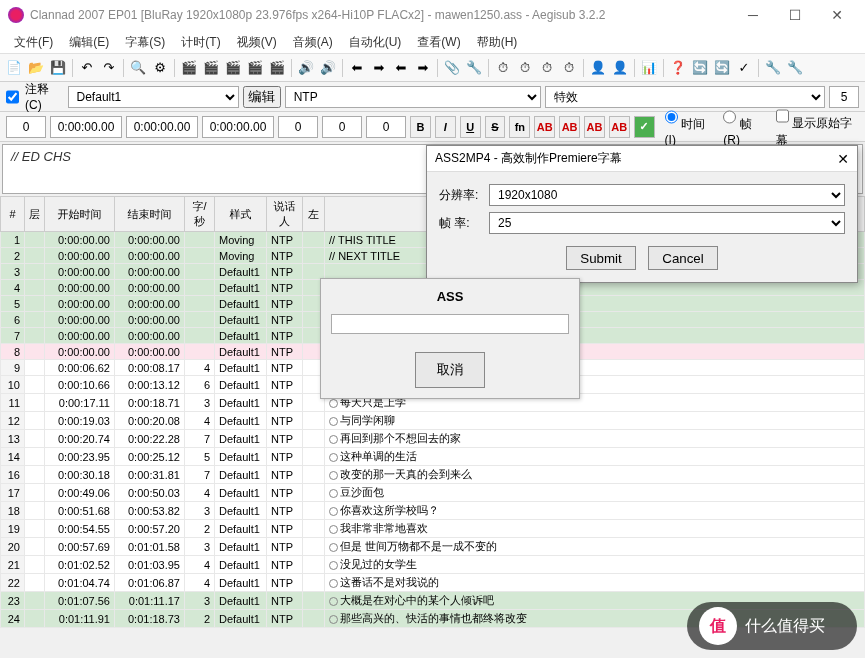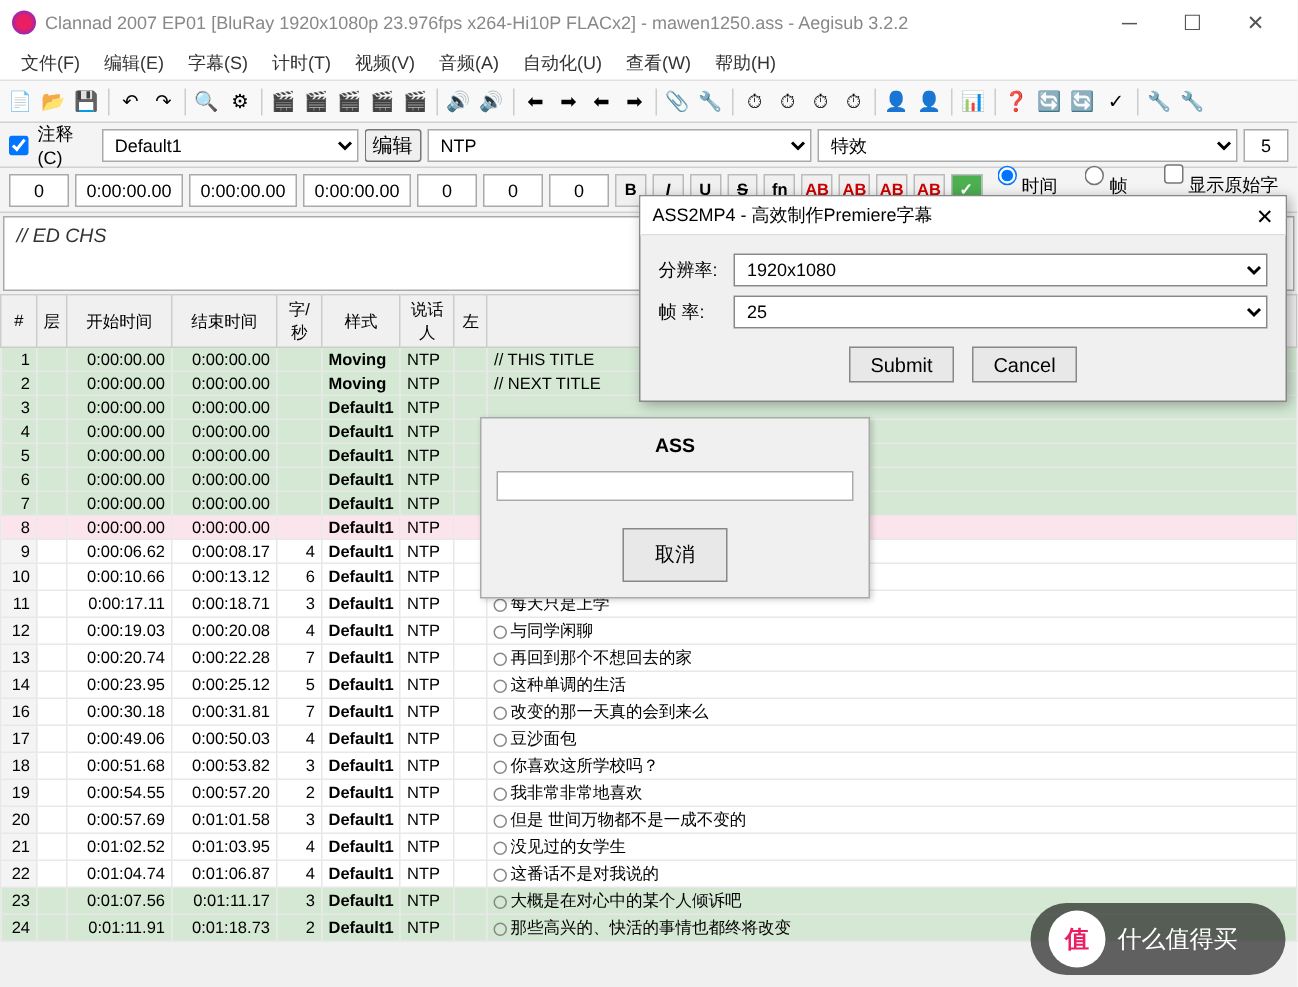--- a/index.html
+++ b/index.html
@@ -32,21 +32,21 @@
 .gridwrap { position: relative; }
 .grid { border-collapse: collapse; width: 100%; background: #fff; font-size: 11px; }
 .grid th { background: #f0f0f0; border: 1px solid #ccc; padding: 2px 4px; font-weight: normal; text-align: center; height: 18px; }
 .grid td { border: 1px solid #e8e8e8; padding: 1px 4px; height: 16px; white-space: nowrap; }
 .grid tr.sel td { background: #d4e8d4; }
 .grid tr.hl td { background: #fce4ec; }
 .grid .c-num { width: 24px; text-align: right; background: #f4f4f4; }
 .grid .c-layer { width: 20px; text-align: center; }
 .grid .c-time { width: 70px; text-align: right; }
 .grid .c-cps { width: 30px; text-align: right; }
-.grid .c-style { width: 52px; font-weight: bold; }
+.grid .c-style { width: 52px; }
 .grid .c-actor { width: 36px; }
 .grid .c-left { width: 22px; }
 .circle { display:inline-block; width:9px; height:9px; border:1px solid #888; border-radius:50%; margin-right:2px; vertical-align:middle; }
 .dialog { position: absolute; background: #f0f0f0; border: 1px solid #888; box-shadow: 2px 2px 8px rgba(0,0,0,0.3); }
 .dialog .dtitle { height: 26px; background: #fff; display: flex; align-items: center; padding: 0 8px; border-bottom: 1px solid #ddd; }
 .dialog .dtitle .t { flex: 1; font-size: 12px; }
 .dialog .close { cursor: pointer; font-size: 14px; }
 .dialog .body { padding: 12px; }
 .dialog .row { display: flex; align-items: center; margin-bottom: 6px; gap: 6px; }
 .dialog .lbl { width: 44px; text-align: justify; }
@@ -436,21 +436,21 @@
           <td class="c-cps">2</td>
           <td class="c-style">Default1</td>
           <td class="c-actor">NTP</td>
           <td class="c-left"></td>
           <td><span class="circle"></span>那些高兴的、快活的事情也都终将改变</td>
         </tr>
       </tbody>
   </table>
 </div>
 
-<div class="dialog" style="left:426px; top:130px; width:432px;">
+<div class="dialog" style="left:426px; top:145px; width:432px;">
   <div class="dtitle">
     <span class="t">ASS2MP4 - 高效制作Premiere字幕</span>
     <span class="close">✕</span>
   </div>
   <div class="body">
     <div class="row">
         <span class="lbl">分辨率:</span>
         <select><option>1920x1080</option></select>
       </div>
     <div class="row">

